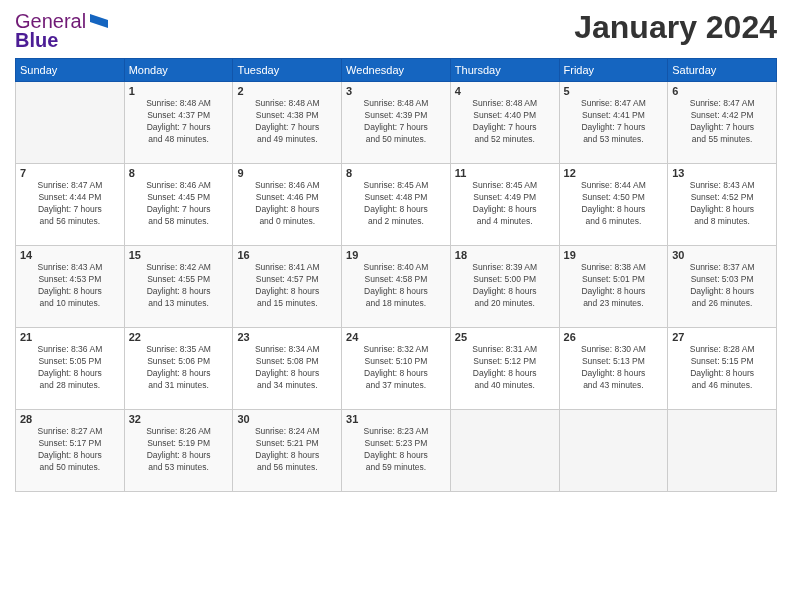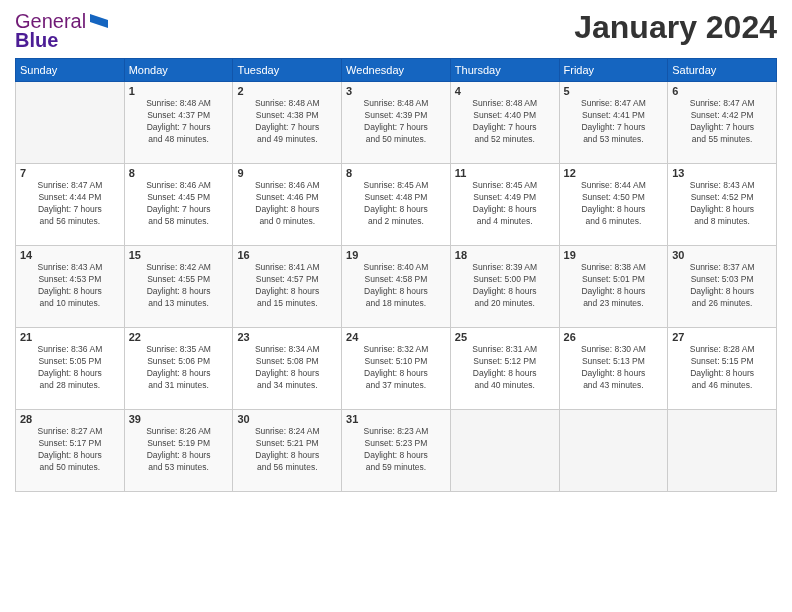--- a/index.html
+++ b/index.html
@@ -236,21 +236,21 @@
             <span class="day-number">27</span>
             <div class="day-info">Sunrise: 8:28 AM<br>Sunset: 5:15 PM<br>Daylight: 8 hours<br>and 46 minutes.</div>
           </td>
         </tr>
         <tr>
           <td>
             <span class="day-number">28</span>
             <div class="day-info">Sunrise: 8:27 AM<br>Sunset: 5:17 PM<br>Daylight: 8 hours<br>and 50 minutes.</div>
           </td>
           <td>
-            <span class="day-number">39</span>
+            <span class="day-number">32</span>
             <div class="day-info">Sunrise: 8:26 AM<br>Sunset: 5:19 PM<br>Daylight: 8 hours<br>and 53 minutes.</div>
           </td>
           <td>
             <span class="day-number">30</span>
             <div class="day-info">Sunrise: 8:24 AM<br>Sunset: 5:21 PM<br>Daylight: 8 hours<br>and 56 minutes.</div>
           </td>
           <td>
             <span class="day-number">31</span>
             <div class="day-info">Sunrise: 8:23 AM<br>Sunset: 5:23 PM<br>Daylight: 8 hours<br>and 59 minutes.</div>
           </td>

